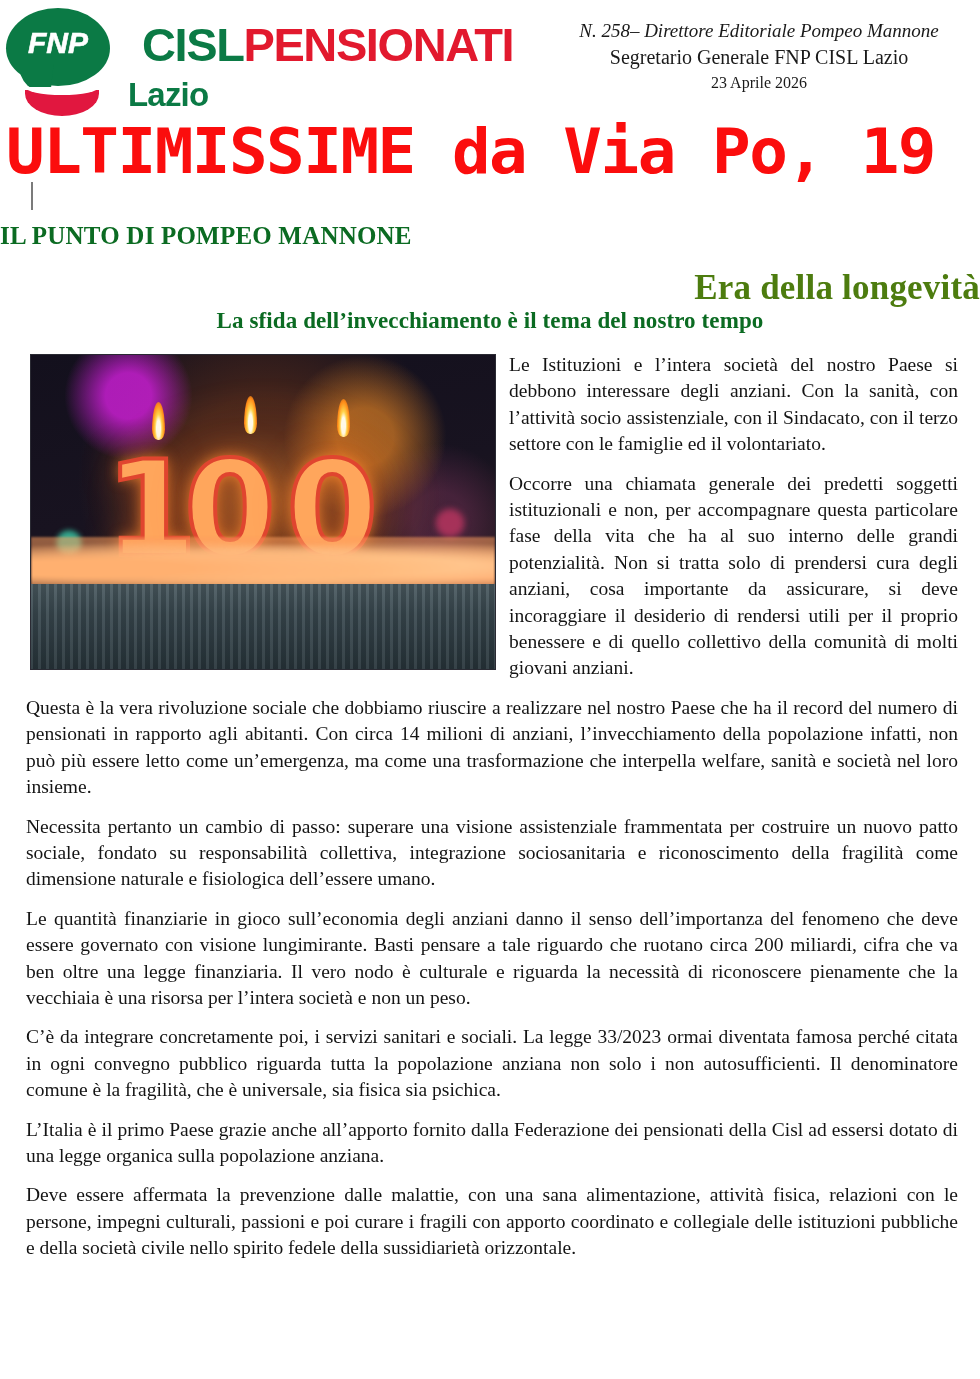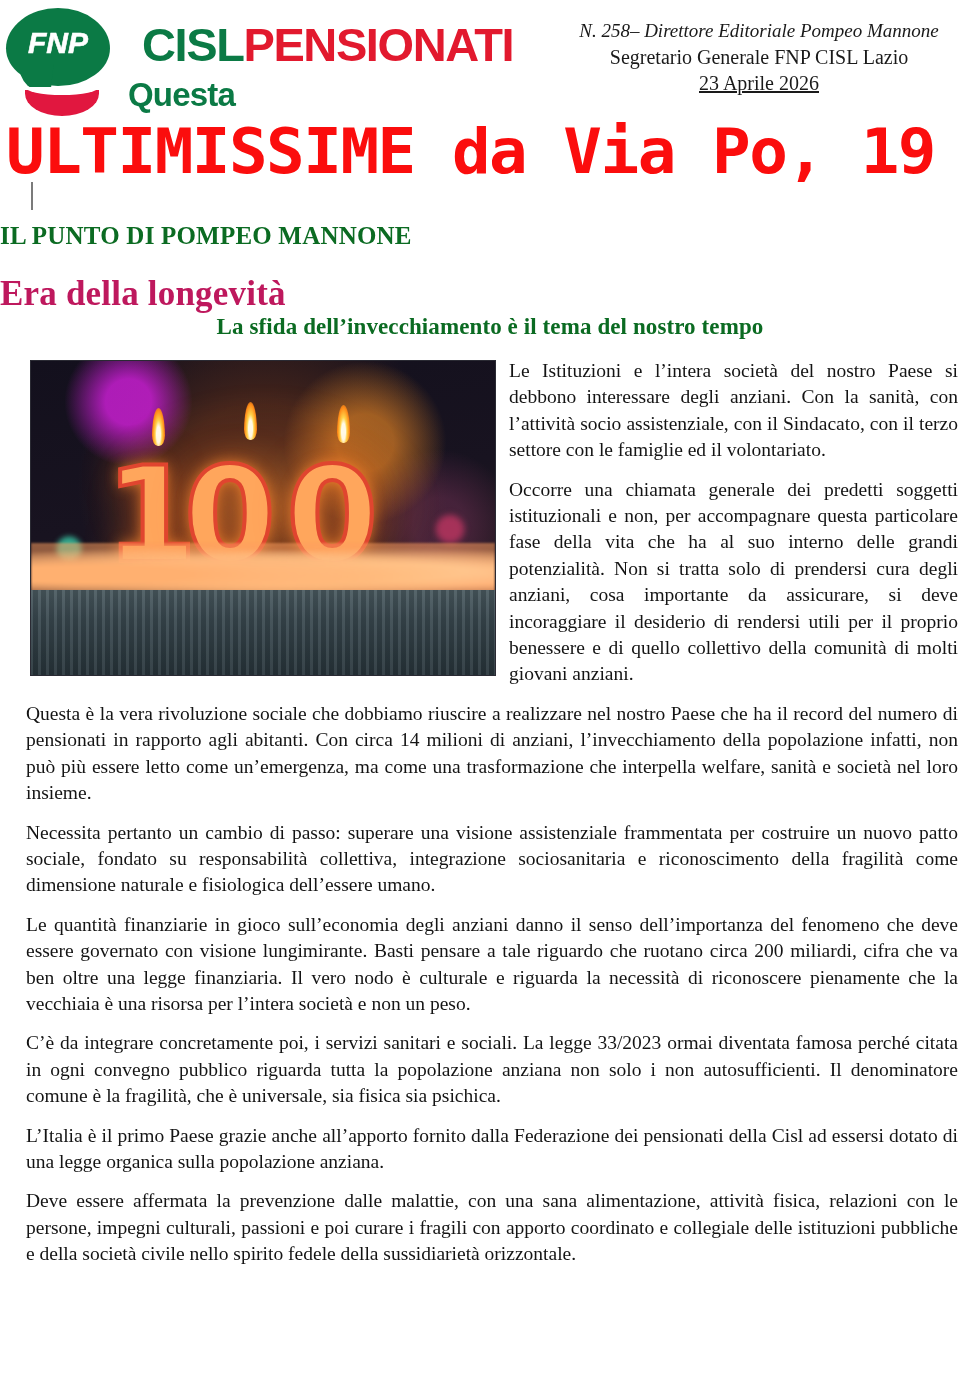--- a/index.html
+++ b/index.html
@@ -125,21 +125,21 @@
     width: 430px;
     text-align: center;
     line-height: 26px;
   }
   .meta-line1 {
     font-style: italic;
     font-size: 19px;
     white-space: nowrap;
   }
   .meta-line2 { font-size: 20px; }
-  .meta-line3 { font-size: 20px; text-decoration: underline; }
+  .meta-line3 { font-size: 16px; }
 
   
   .banner-wrap {
     position: relative;
     height: 72px;
     margin-top: 2px;
   }
   .banner-title {
     position: absolute;
     left: 6px;
@@ -166,25 +166,25 @@
   
   .kicker {
     text-align: left;
     font-weight: bold;
     font-size: 25px;
     color: #0b6b22;
     margin-top: 30px;
     letter-spacing: 0.2px;
   }
   .headline {
-    text-align: left;
+    text-align: right;
     font-weight: bold;
     font-size: 35px;
-    color: #be185d;
-    margin-top: 24px;
+    color: #4d7c0f;
+    margin-top: 18px;
     letter-spacing: 0.2px;
   }
   .subhead {
     text-align: center;
     font-weight: bold;
     font-size: 23px;
     color: #0b6b22;
     margin-top: 0;
     letter-spacing: 0.1px;
   }
@@ -297,21 +297,21 @@
         <div class="fnp-bubble"></div>
         <div class="fnp-tail"></div>
         <div class="fnp-text">FNP</div>
         <div class="fnp-swoosh"></div>
       </div>
 
       <div class="wordmark">
         <span class="wm-cisl">CISL</span><span class="wm-pens">PENSIONATI</span>
       </div>
 
-      <div class="wordmark-sub">Questa</div>
+      <div class="wordmark-sub">Lazio</div>
     </div>
 
     <div class="masthead-meta">
       <div class="meta-line1">N. 258– Direttore Editoriale Pompeo Mannone</div>
       <div class="meta-line2">Segretario Generale FNP CISL Lazio</div>
       <div class="meta-line3">23 Aprile 2026</div>
     </div>
   </div>
 
   <div class="banner-wrap">

